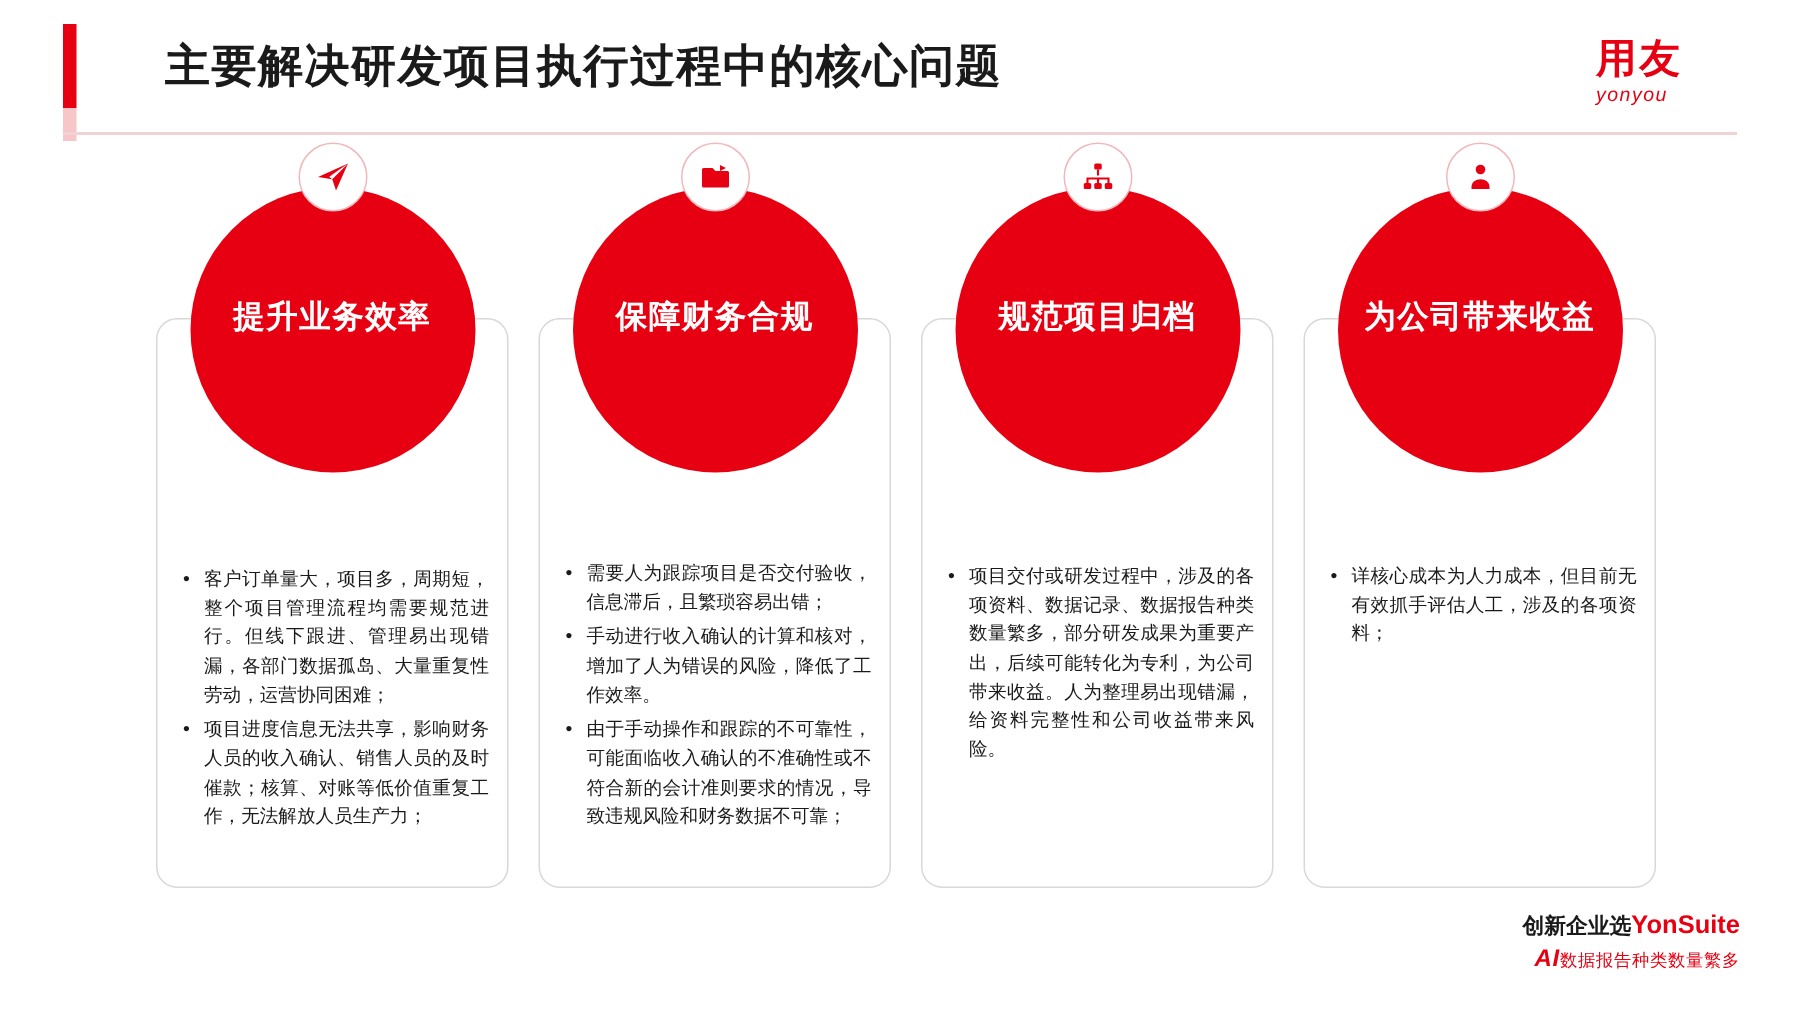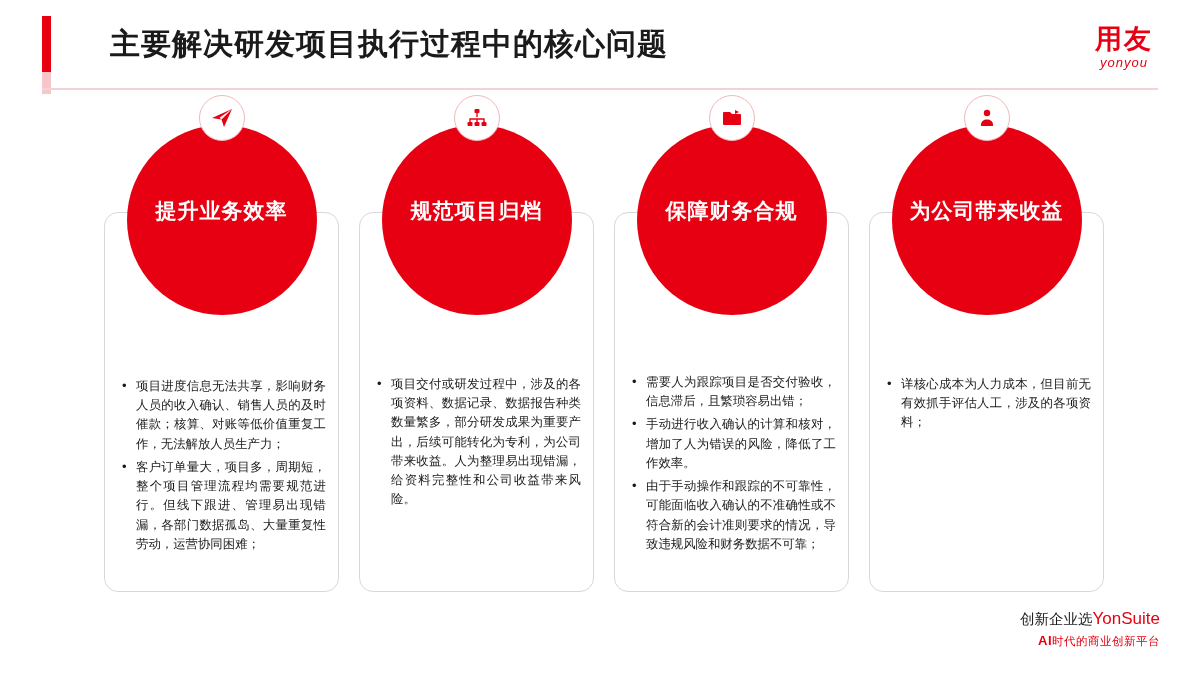--- a/index.html
+++ b/index.html
@@ -55,21 +55,20 @@
     left: 42px;
     top: 88px;
     width: 1116px;
     height: 2px;
     background: #f1d3d5;
   }
   .brand {
     position: absolute;
     right: 42px;
     top: 26px;
-    text-align: center;
     width: 120px;
   }
   .brand-cn {
     font-size: 27px;
     font-weight: bold;
     color: #e60012;
     letter-spacing: 2px;
     line-height: 1;
   }
   .brand-en {
@@ -173,38 +172,39 @@
   
   .footer {
     position: absolute;
     right: 40px;
     bottom: 26px;
     text-align: right;
   }
   .footer-line1 {
     font-size: 14.5px;
     color: #1a1a1a;
-    font-weight: normal;
+    font-weight: bold;
     line-height: 1.2;
     white-space: nowrap;
   }
   .footer-line1 .yon {
     color: #e60012;
     font-size: 17px;
   }
   .footer-line2 {
     margin-top: 4px;
     font-size: 11.5px;
     color: #e60012;
     letter-spacing: 0.5px;
     white-space: nowrap;
   }
   .footer-line2 .ai {
     font-weight: bold;
-    font-size: 13px;
+    font-size: 16px;
+    font-style: italic;
   }
 </style>
 </head>
 <body>
 
 <div class="header">
   <div class="header-accent"></div>
   <div class="header-accent-soft"></div>
   <div class="header-title">主要解决研发项目执行过程中的核心问题</div>
   <div class="header-rule"></div>
@@ -220,22 +220,39 @@
     <div class="circle">
       <div class="circle-title">提升业务效率</div>
     </div>
     <div class="icon-badge">
       <svg width="24" height="24" viewBox="0 0 24 24" aria-hidden="true">
         <path d="M2 12 L22 3 L14 21 L11.5 13.5 Z" fill="#e60012"></path>
         <path d="M11.5 13.5 L22 3 L9.5 11.8 Z" fill="#ffffff"></path>
       </svg>
     </div>
     <ul class="bullets">
+      <li>客户订单量大，项目多，周期短，整个项目管理流程均需要规范进行。但线下跟进、管理易出现错漏，各部门数据孤岛、大量重复性劳动，运营协同困难；</li>
       <li>项目进度信息无法共享，影响财务人员的收入确认、销售人员的及时催款；核算、对账等低价值重复工作，无法解放人员生产力；</li>
-      <li>客户订单量大，项目多，周期短，整个项目管理流程均需要规范进行。但线下跟进、管理易出现错漏，各部门数据孤岛、大量重复性劳动，运营协同困难；</li>
+    </ul>
+  </div>
+
+  <div class="card card-2">
+    <div class="circle">
+      <div class="circle-title">保障财务合规</div>
+    </div>
+    <div class="icon-badge">
+      <svg width="24" height="24" viewBox="0 0 24 24" aria-hidden="true">
+        <path d="M3 7 a1 1 0 0 1 1-1 h6 l2 2 h8 a1 1 0 0 1 1 1 v9 a1 1 0 0 1 -1 1 h-16 a1 1 0 0 1 -1 -1 Z" fill="#e60012"></path>
+        <path d="M15 4 l4 2 l-4 2 Z" fill="#e60012"></path>
+      </svg>
+    </div>
+    <ul class="bullets">
+      <li>需要人为跟踪项目是否交付验收，信息滞后，且繁琐容易出错；</li>
+      <li>手动进行收入确认的计算和核对，增加了人为错误的风险，降低了工作效率。</li>
+      <li>由于手动操作和跟踪的不可靠性，可能面临收入确认的不准确性或不符合新的会计准则要求的情况，导致违规风险和财务数据不可靠；</li>
     </ul>
   </div>
 
   <div class="card card-3">
     <div class="circle">
       <div class="circle-title">规范项目归档</div>
     </div>
     <div class="icon-badge">
       <svg width="24" height="24" viewBox="0 0 24 24" aria-hidden="true">
         <rect x="9.5" y="3" width="5" height="4" rx="1" fill="#e60012"></rect>
@@ -243,37 +260,20 @@
         <rect x="9.5" y="16" width="5" height="4" rx="1" fill="#e60012"></rect>
         <rect x="16.5" y="16" width="5" height="4" rx="1" fill="#e60012"></rect>
         <path d="M12 7 v4 M5 16 v-3 h14 v3 M12 13 v3" stroke="#e60012" stroke-width="1.4" fill="none"></path>
       </svg>
     </div>
     <ul class="bullets">
       <li>项目交付或研发过程中，涉及的各项资料、数据记录、数据报告种类数量繁多，部分研发成果为重要产出，后续可能转化为专利，为公司带来收益。人为整理易出现错漏，给资料完整性和公司收益带来风险。</li>
     </ul>
   </div>
 
-  <div class="card card-2">
-    <div class="circle">
-      <div class="circle-title">保障财务合规</div>
-    </div>
-    <div class="icon-badge">
-      <svg width="24" height="24" viewBox="0 0 24 24" aria-hidden="true">
-        <path d="M3 7 a1 1 0 0 1 1-1 h6 l2 2 h8 a1 1 0 0 1 1 1 v9 a1 1 0 0 1 -1 1 h-16 a1 1 0 0 1 -1 -1 Z" fill="#e60012"></path>
-        <path d="M15 4 l4 2 l-4 2 Z" fill="#e60012"></path>
-      </svg>
-    </div>
-    <ul class="bullets">
-      <li>需要人为跟踪项目是否交付验收，信息滞后，且繁琐容易出错；</li>
-      <li>手动进行收入确认的计算和核对，增加了人为错误的风险，降低了工作效率。</li>
-      <li>由于手动操作和跟踪的不可靠性，可能面临收入确认的不准确性或不符合新的会计准则要求的情况，导致违规风险和财务数据不可靠；</li>
-    </ul>
-  </div>
-
   <div class="card card-4">
     <div class="circle">
       <div class="circle-title">为公司带来收益</div>
     </div>
     <div class="icon-badge">
       <svg width="24" height="24" viewBox="0 0 24 24" aria-hidden="true">
         <circle cx="12" cy="7" r="3.2" fill="#e60012"></circle>
         <path d="M6 20 v-1.5 c0-3 2.7-5 6-5 s6 2 6 5 V20 Z" fill="#e60012"></path>
       </svg>
     </div>
@@ -282,15 +282,15 @@
     </ul>
   </div>
 
 </div>
 
 <div class="footer">
   <div class="footer-line1">
     <span>创新企业选</span><span class="yon">YonSuite</span>
   </div>
   <div class="footer-line2">
-    <span class="ai">AI</span><span>时代的商业创新平台</span>
+    <span class="ai">AI</span><span>数据报告种类数量繁多</span>
   </div>
 </div>
 
 </body></html>

